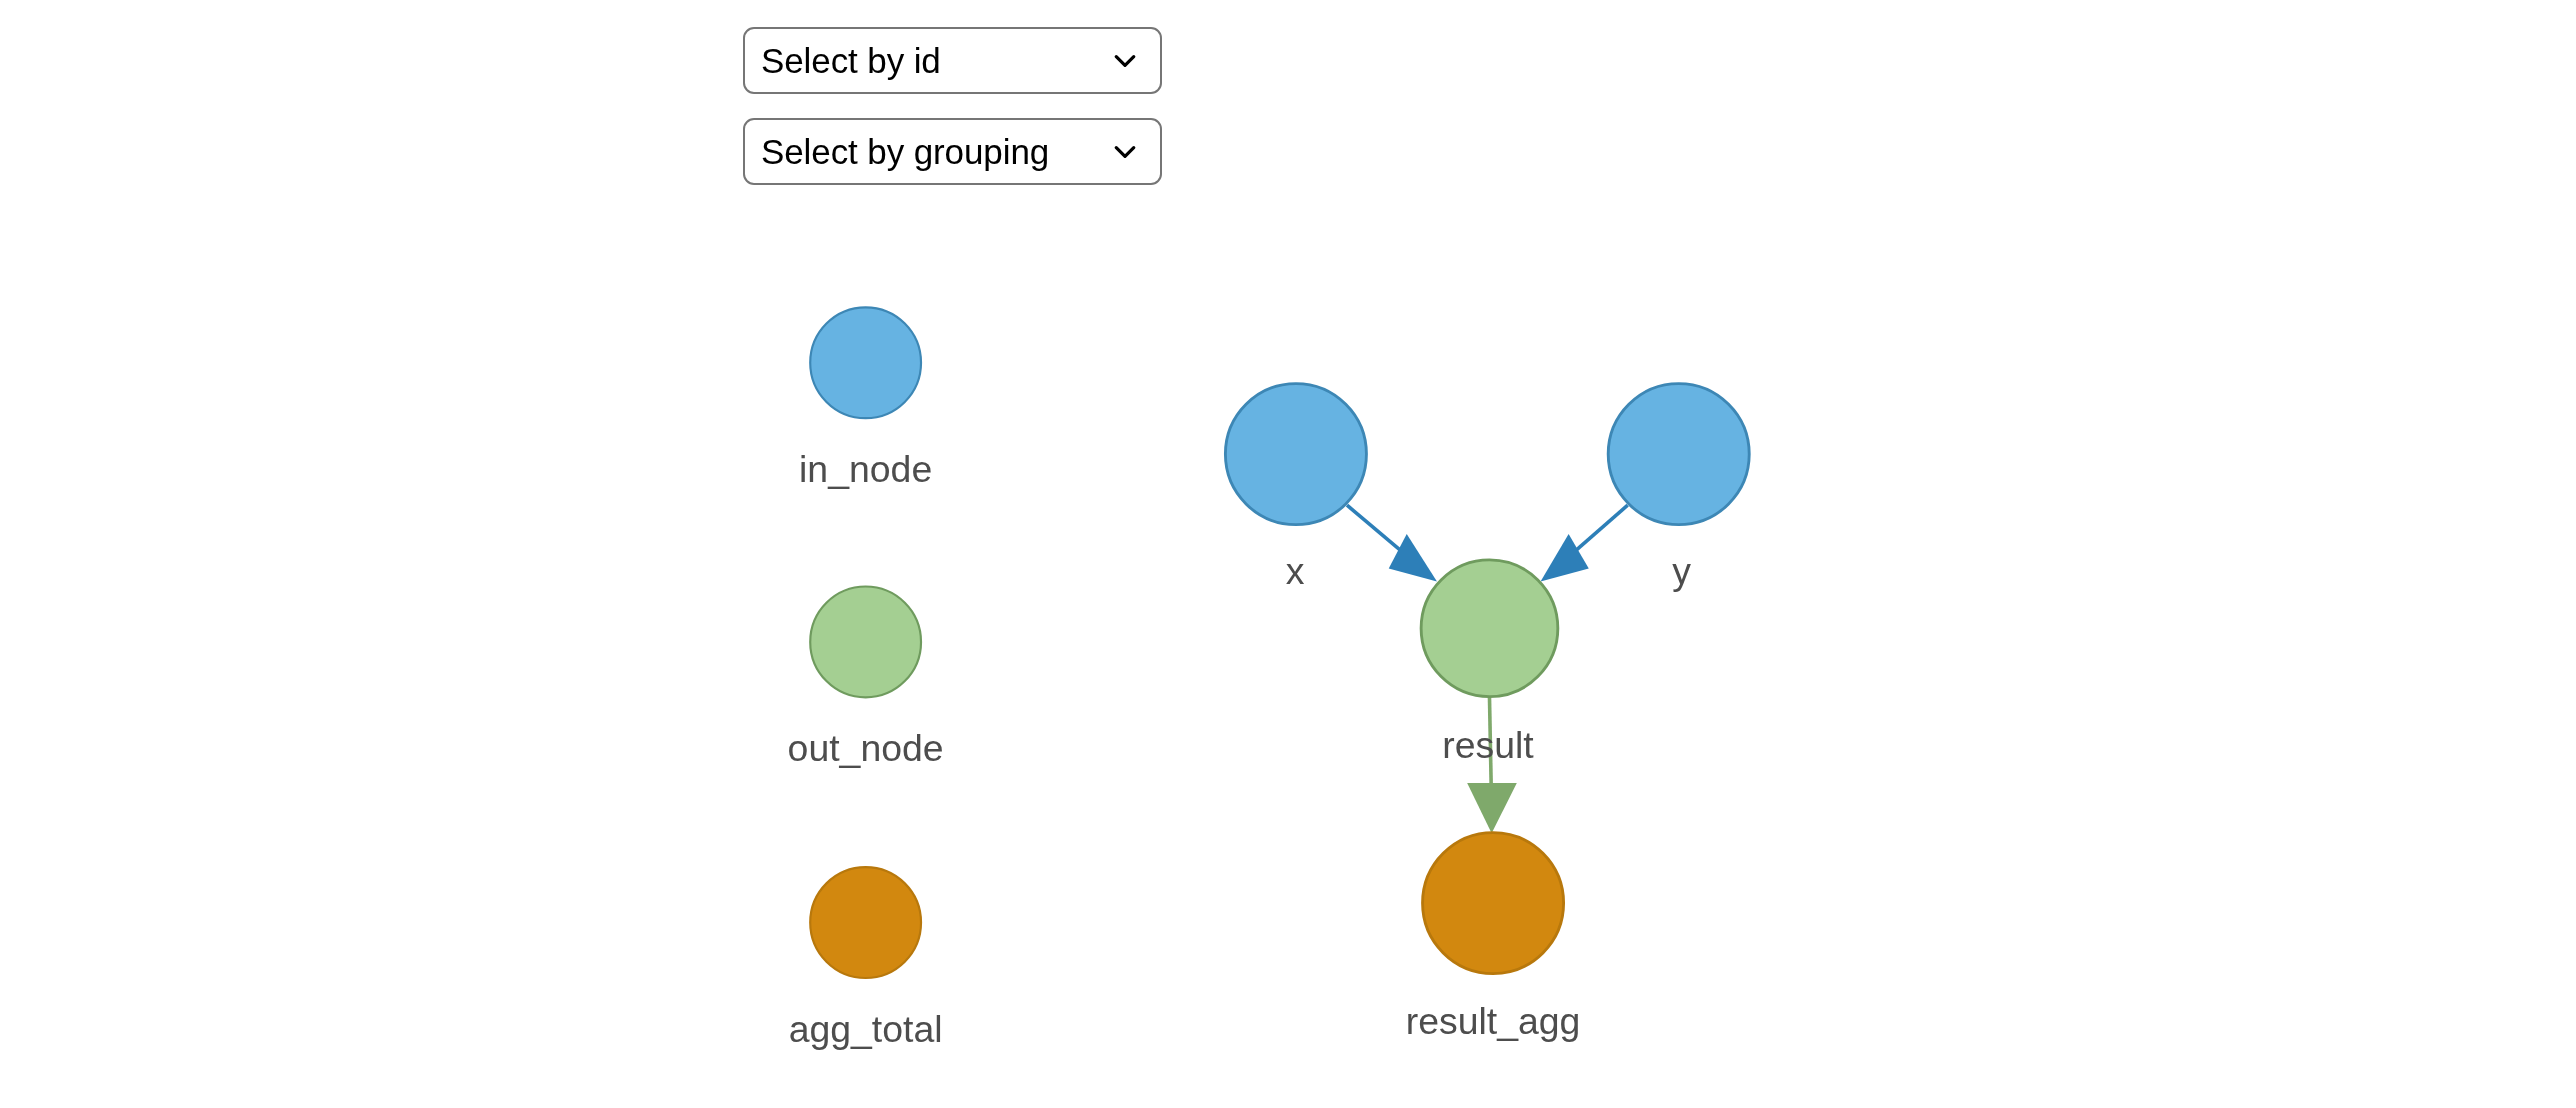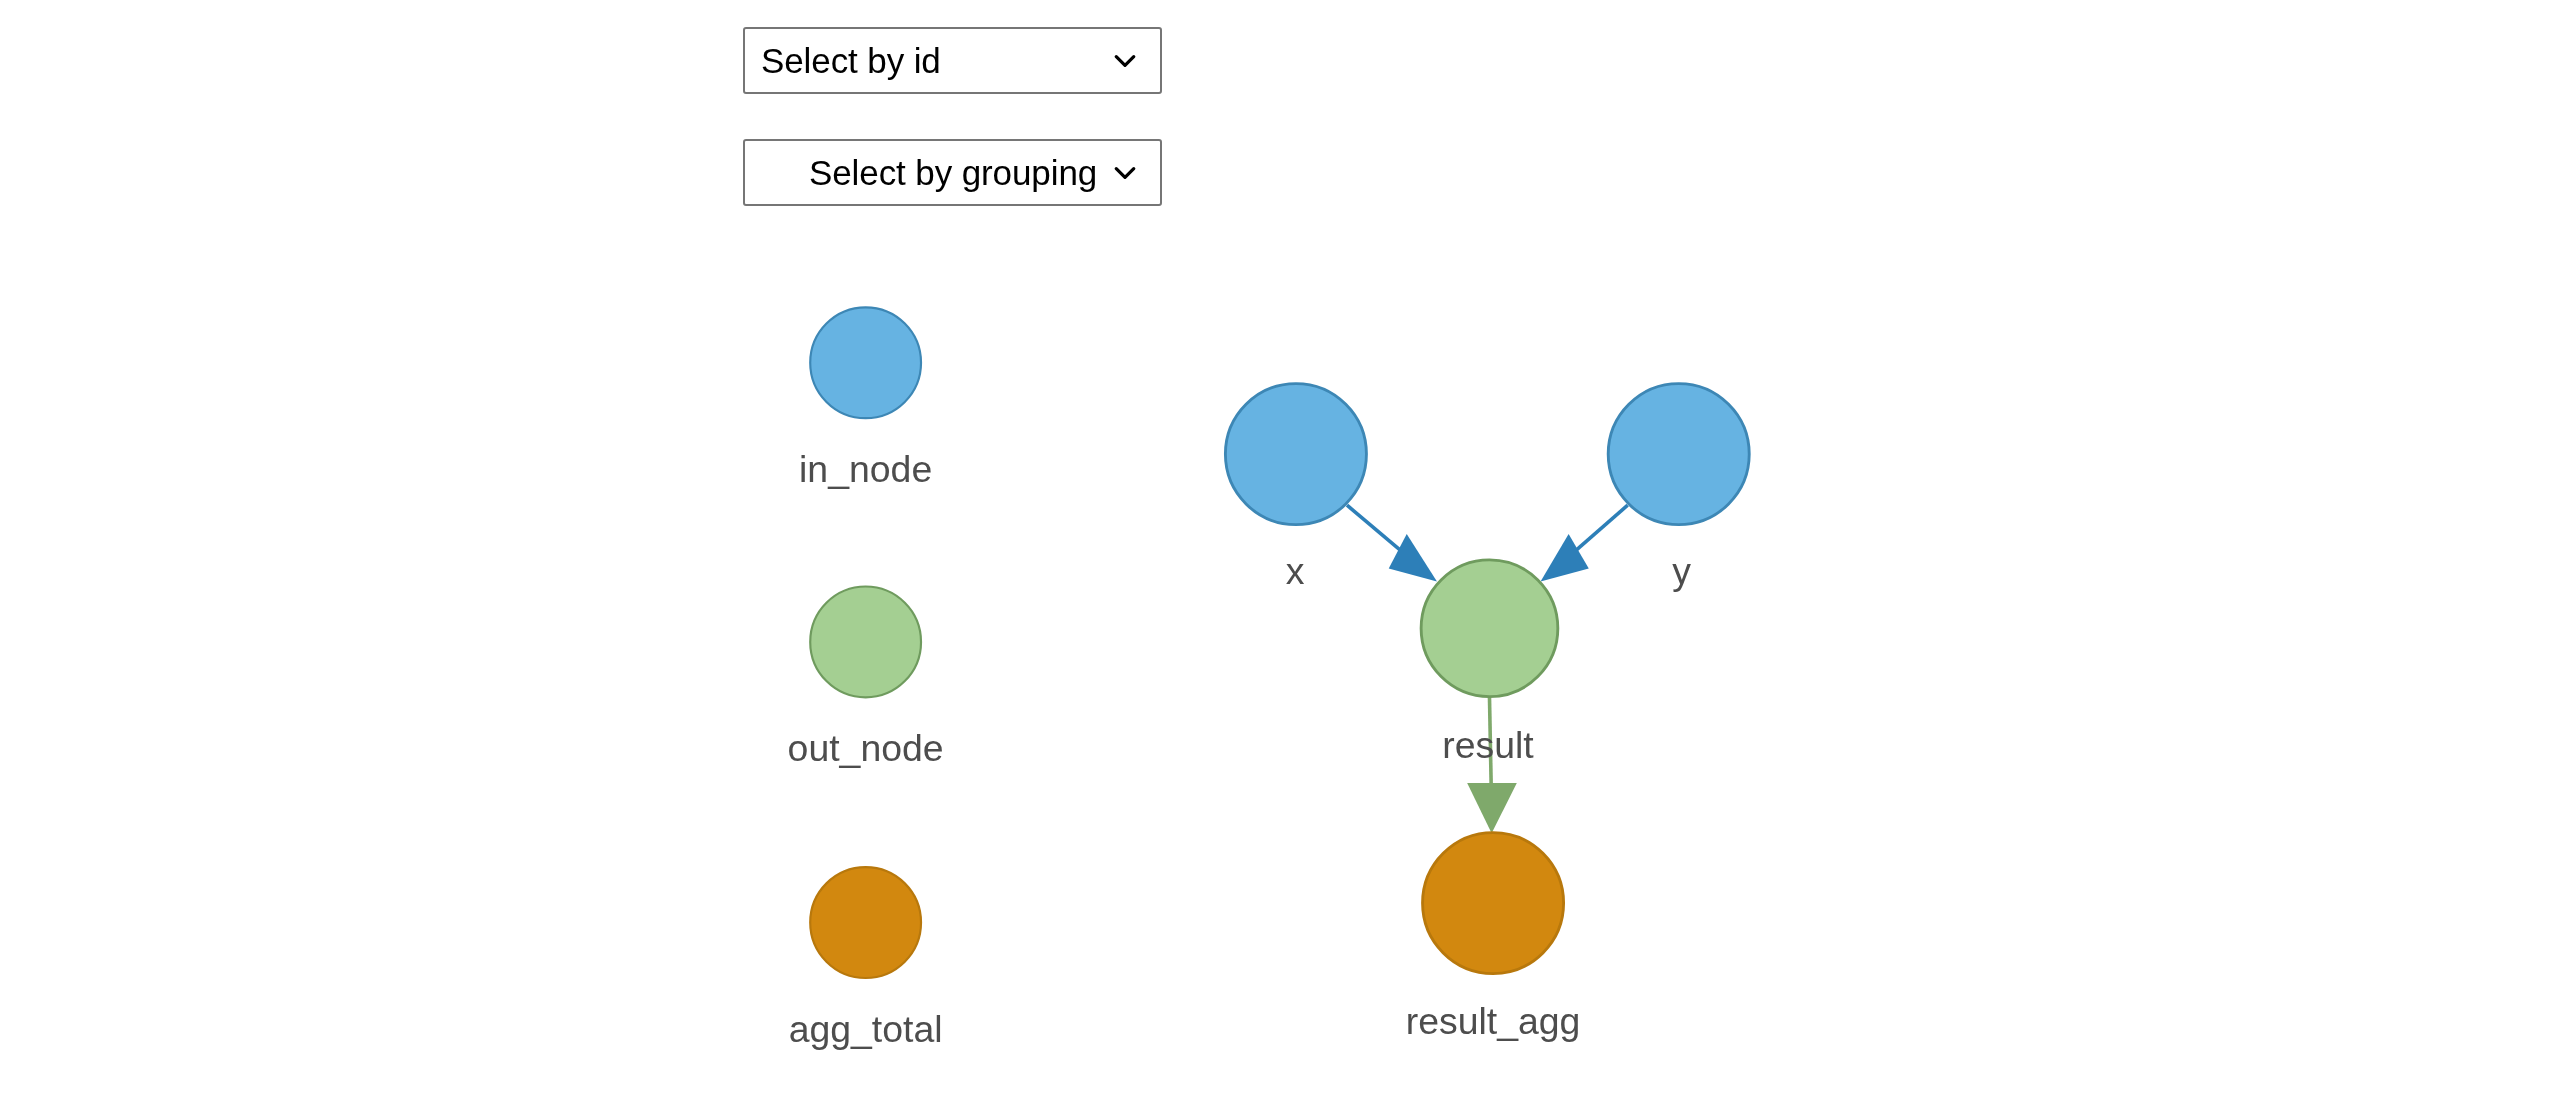--- a/index.html
+++ b/index.html
@@ -23,28 +23,27 @@
     top: 27px;
     width: 432px;
   }
   .select-box {
     position: relative;
     box-sizing: border-box;
     width: 419px;
     height: 67px;
     background: #ffffff;
     border: 2.2px solid #767676;
-    border-radius: 3px;
+    border-radius: 11px;
     display: flex;
     align-items: center;
     cursor: default;
   }
   .select-box + .select-box {
-    margin-top: 45px;
-    padding-left: 48px;
+    margin-top: 24px;
   }
   .select-label {
     font-size: 35px;
     line-height: 1;
     color: #000000;
     padding-left: 16px;
     white-space: nowrap;
     letter-spacing: -0.1px;
   }
   .select-chevron {

